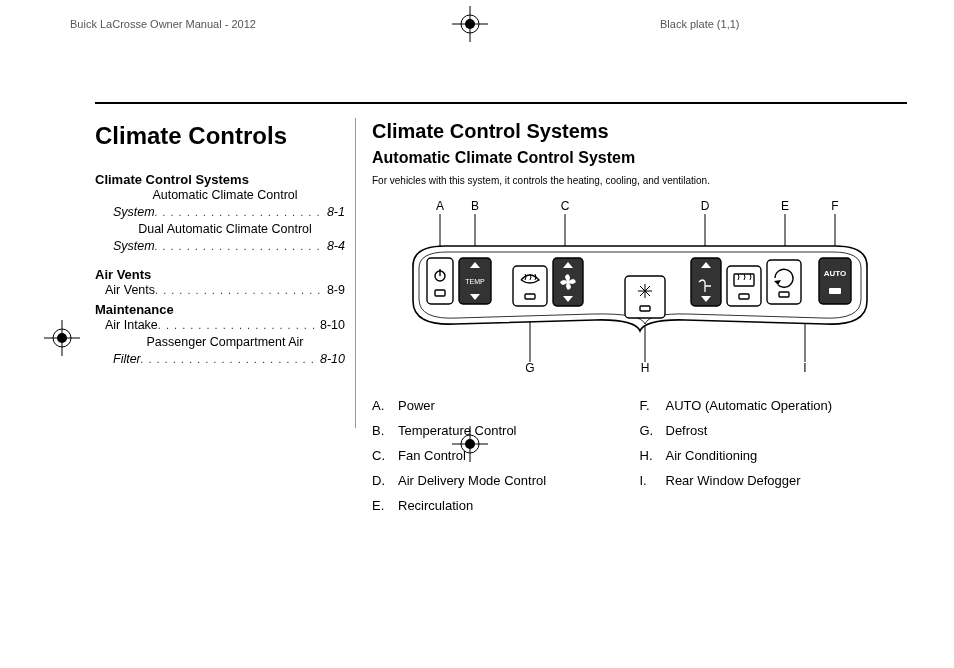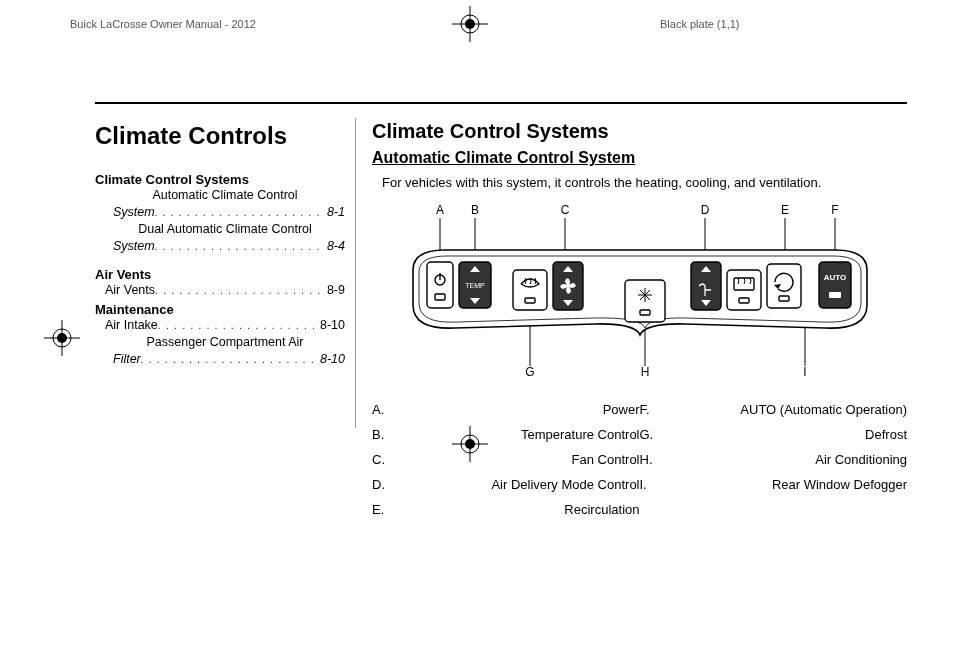--- a/index.html
+++ b/index.html
@@ -105,39 +105,38 @@
   .toc-item.two-line .line2 { display:flex; margin-left: 8px; font-style: italic; }
   h2.section {
     font-size: 20px;
     font-weight: bold;
     margin: 2px 0 6px 0;
   }
   h3.subsection {
     font-size: 16px;
     font-weight: bold;
     margin: 6px 0 8px 0;
-    text-decoration: underline;
   }
   p.intro {
-    font-size: 13px;
-    margin: 4px 0 10px 10px;
+    font-size: 10px;
+    margin: 4px 0 10px 0;
   }
   .diagram-wrap {
     margin: 8px auto 6px auto;
     width: 470px;
   }
   .legend {
     display: flex;
     margin-top: 14px;
     font-size: 13px;
   }
   .legend-col { flex: 1; }
   .legend-row { margin: 4px 0 10px 0; display:flex; }
   .legend-row .let { width: 26px; }
-  .legend-row .txt { flex:1;text-align:right; }
+  .legend-row .txt { flex:1; }
 </style>
 </head>
 <body>
 
 <div class="page">
 
   <div class="print-header">
     <span class="doc-title">Buick LaCrosse Owner Manual - 2012</span>
     <span class="plate">Black plate (1,1)</span>
   </div>

